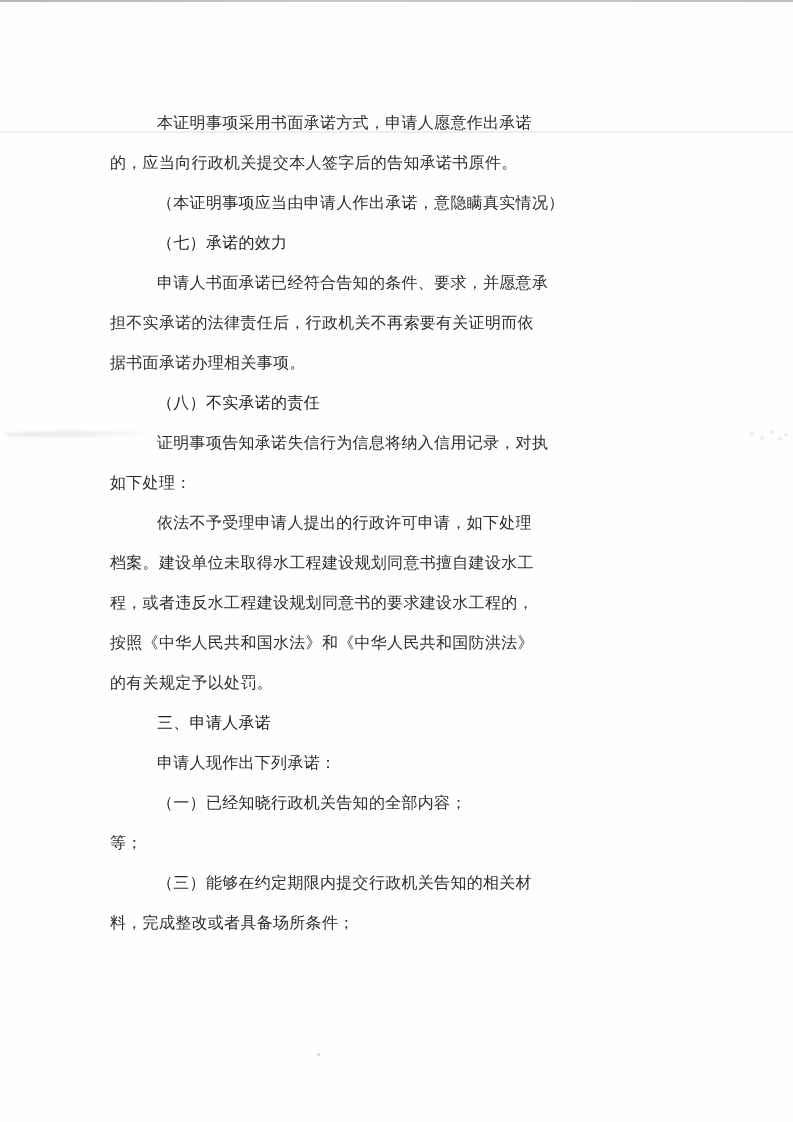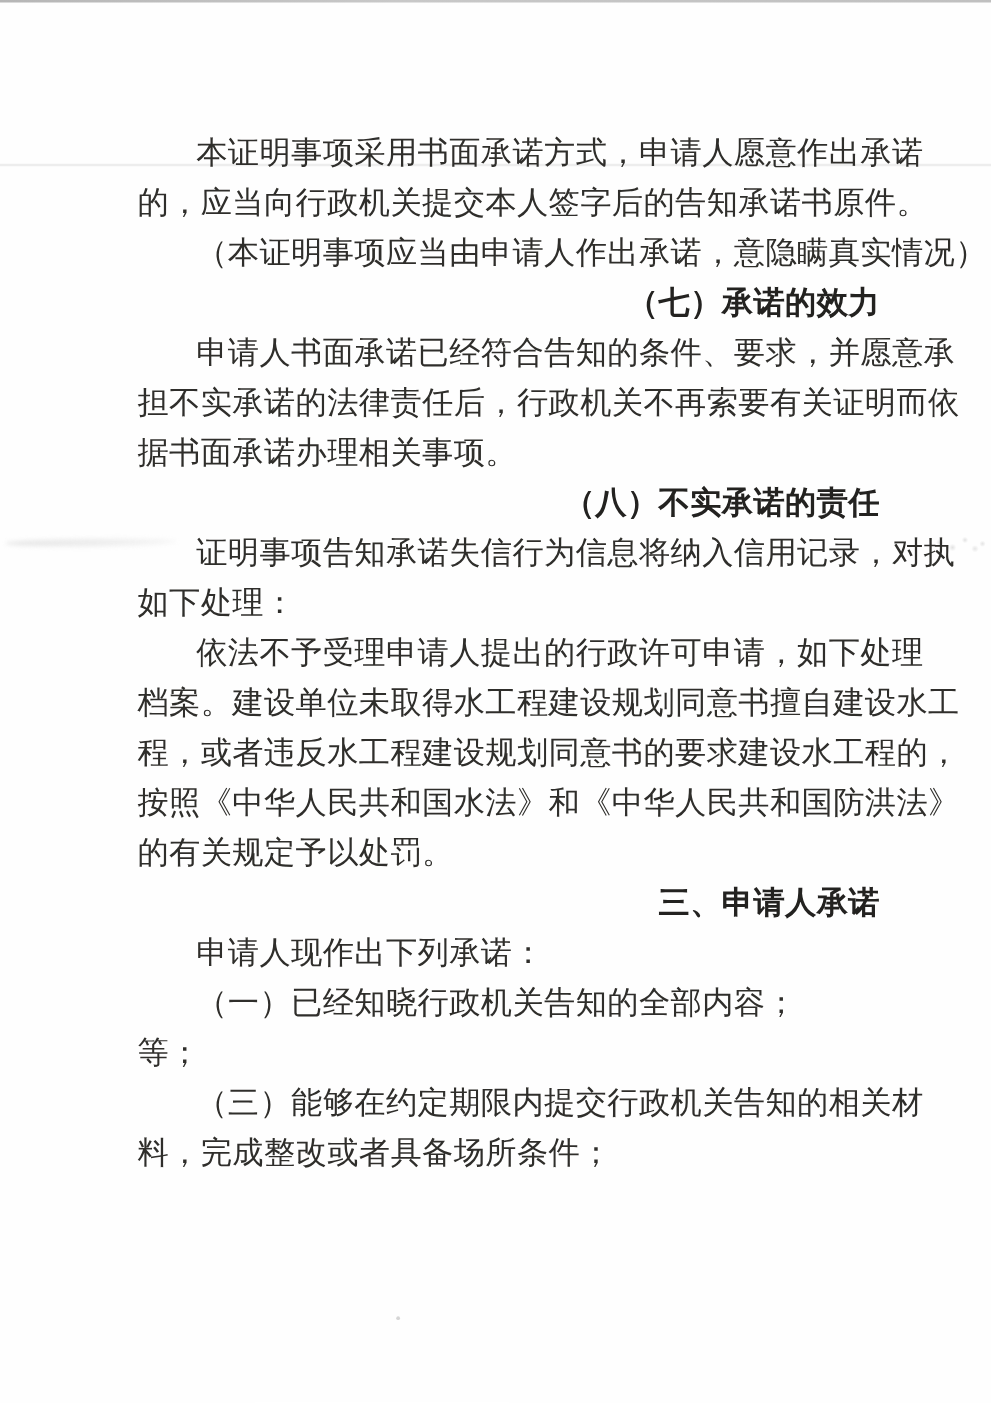--- a/index.html
+++ b/index.html
@@ -51,37 +51,36 @@
     opacity:.7;
   }
   .dot-artifact{
     position:absolute;top:1053px;left:317px;width:3px;height:3px;
     background:#d5d5d5;border-radius:50%;
   }
   
   .doc-body{
     position:absolute;
     left:110px;top:103px;width:594px;
-    font-size:25px;
+    font-size:16px;
     line-height:40px;
     letter-spacing:0.3px;
     color:var(--text-color);
     text-rendering:optimizeLegibility;
   }
   .line{
     white-space:nowrap;
     height:40px;
   }
   .line.indent{
     padding-left:47px;
   }
   .line.bold{
-    font-weight:bold;
+    font-weight:normal;
     color:var(--heading-color);
-    text-align:right;
   }
 </style>
 </head>
 <body>
 
 <div class="page">
   <div class="scan-edge-top"></div>
   <div class="scan-band"></div>
   <div class="smudge-left"></div>
   <div class="speckles-right"></div>

